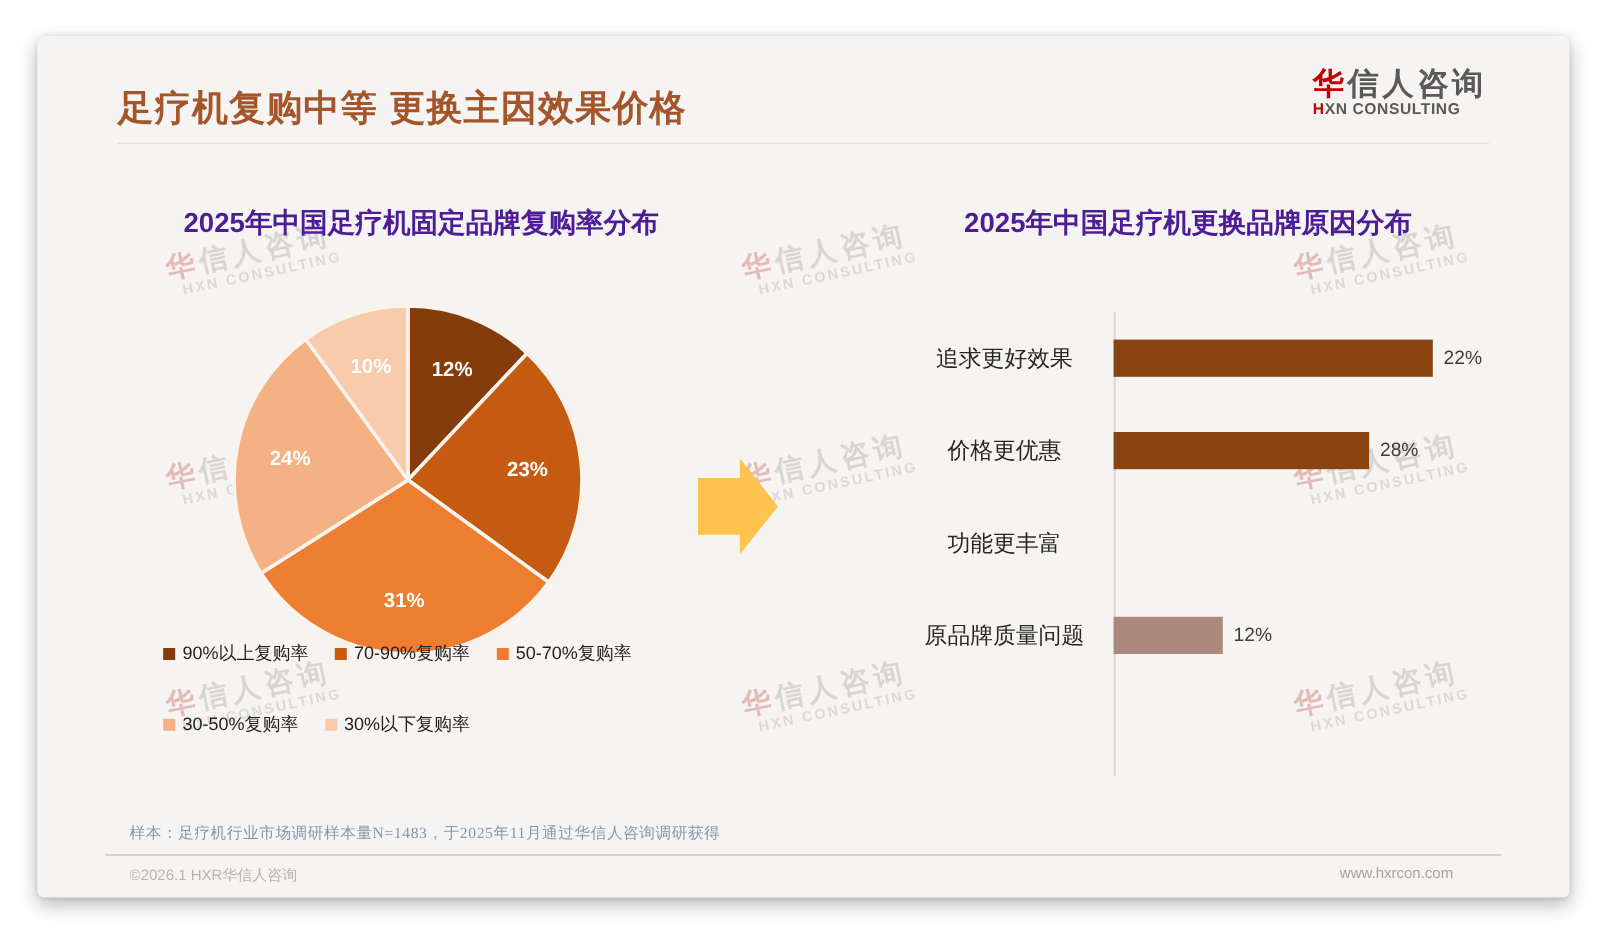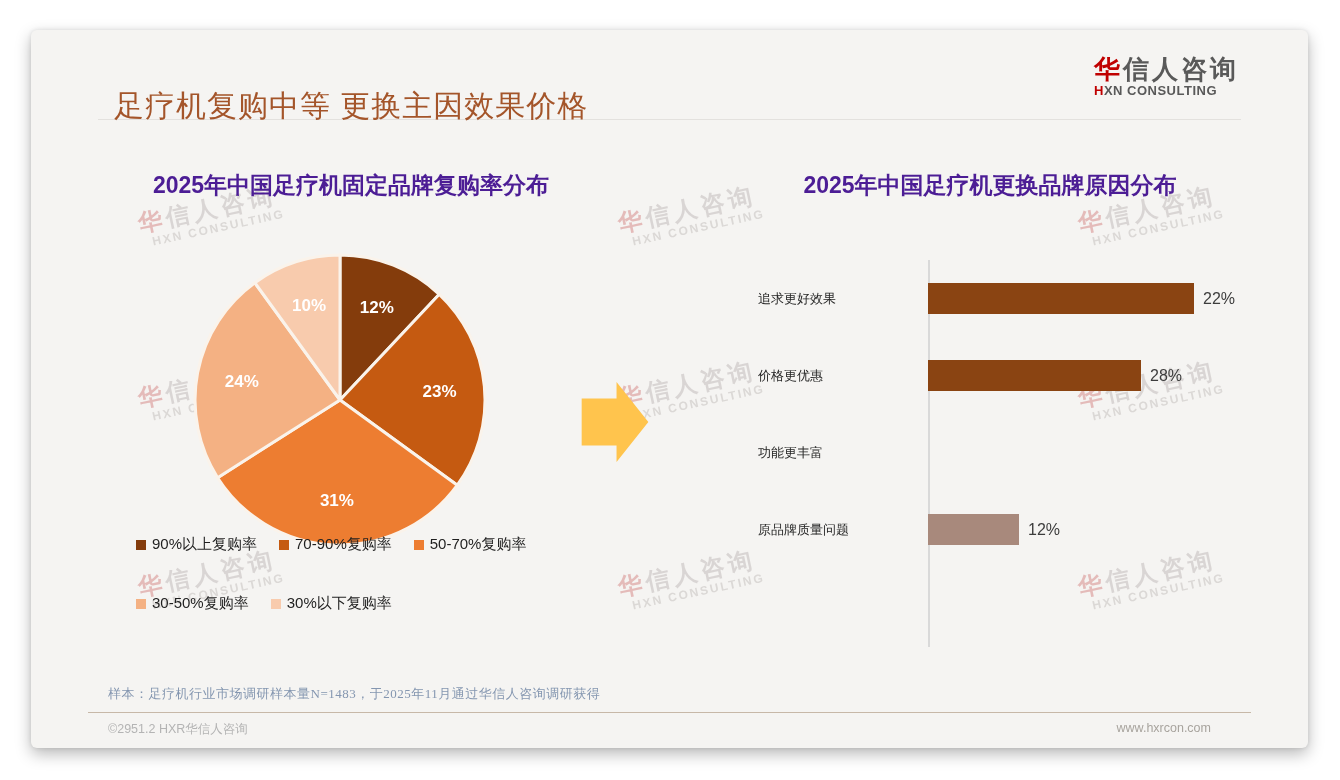--- a/index.html
+++ b/index.html
@@ -14,21 +14,21 @@
   }
   
   .wm-layer{position:absolute;inset:0;overflow:hidden;pointer-events:none;}
   .wm{position:absolute;transform:rotate(-12deg);display:flex;flex-direction:column;}
   .wm-cn{font-size:24px;font-weight:bold;letter-spacing:4px;color:rgba(158,150,148,0.32);white-space:nowrap;}
   .wm-cn b{color:rgba(204,108,108,0.42);font-weight:bold;}
   .wm-en{font-size:12px;font-weight:bold;letter-spacing:2px;color:rgba(158,152,148,0.30);margin-top:-3px;padding-left:10px;white-space:nowrap;}
   
   .header{position:absolute;left:67px;right:67px;top:0;height:89px;border-bottom:1px solid #E3E1DE;}
   .title{
-    position:absolute;left:0;top:40px;margin:16px;font-size:30px;font-weight:normal;
+    position:absolute;left:0;top:40px;margin:0;font-size:30px;font-weight:bold;
     color:#A4552A;letter-spacing:1px;white-space:nowrap;
   }
   .logo{position:absolute;right:2px;top:26px;text-align:left;}
   .logo-cn{font-size:26px;font-weight:bold;color:#595959;letter-spacing:3px;line-height:1.05;white-space:nowrap;}
   .logo-red{color:#C00000;}
   .logo-en{font-size:13px;font-weight:bold;color:#595959;letter-spacing:0.5px;white-space:nowrap;}
   
   .chart-title{position:absolute;margin:0;font-size:23px;font-weight:bold;color:#4c1d95;text-align:center;white-space:nowrap;}
   .chart-title.left{left:60px;width:520px;top:140px;}
   .chart-title.right{left:709px;width:500px;top:140px;}
@@ -40,21 +40,21 @@
   .legend{position:absolute;left:105px;top:505px;width:480px;display:flex;flex-direction:column;gap:40px;}
   .legend-row{display:flex;gap:22px;}
   .legend-item{display:flex;align-items:center;gap:6px;font-size:15px;color:#1f1f1f;white-space:nowrap;}
   .swatch{width:10px;height:10px;flex:0 0 auto;}
   
   .arrow{position:absolute;left:550px;top:352px;width:68px;height:80px;}
   
   .barchart{position:absolute;left:727px;top:230px;width:525px;height:387px;}
   .bc-axis{position:absolute;left:170px;top:0;bottom:0;width:2px;background:#D9D9D9;}
   .bar-row{display:flex;align-items:center;height:77px;position:relative;}
-  .bar-label{width:158px;text-align:left;padding-right:12px;font-size:13px;color:#262626;white-space:nowrap;flex:0 0 auto;}
+  .bar-label{width:158px;text-align:center;padding-right:12px;font-size:19px;color:#262626;white-space:nowrap;flex:0 0 auto;}
   .bar-area{display:flex;align-items:center;flex:1;}
   .bar{height:31px;flex:0 0 auto;}
   .bar-value{margin-left:9px;font-size:16px;color:#3d3d3d;white-space:nowrap;}
   
   .note{position:absolute;left:77px;top:655px;font-size:13px;color:#8496B0;letter-spacing:0.5px;white-space:nowrap;font-family:Liberation Serif, serif;}
   .footer-line{position:absolute;left:57px;right:57px;top:682px;height:1px;background:#BCA995;opacity:0.8;}
   .footer-left{position:absolute;left:77px;top:691px;font-size:12.5px;color:#B4B4B4;white-space:nowrap;}
   .footer-right{position:absolute;right:97px;top:691px;font-size:12.5px;color:#A8A49E;white-space:nowrap;}
 </style>
 </head>
@@ -179,16 +179,16 @@
         <div class="bar-label">原品牌质量问题</div>
         <div class="bar-area">
           <div class="bar" style="width: 91px; background: rgb(168, 137, 124);"></div>
           <span class="bar-value">12%</span>
         </div>
       </div>
     </div>
 
   <div class="note">样本：足疗机行业市场调研样本量N=1483，于2025年11月通过华信人咨询调研获得</div>
   <div class="footer-line"></div>
-  <div class="footer-left">©2951.2 HXR华信人咨询</div>
+  <div class="footer-left">©2026.1 HXR华信人咨询</div>
   <div class="footer-right">www.hxrcon.com</div>
 
 </div>
 
 </body></html>

